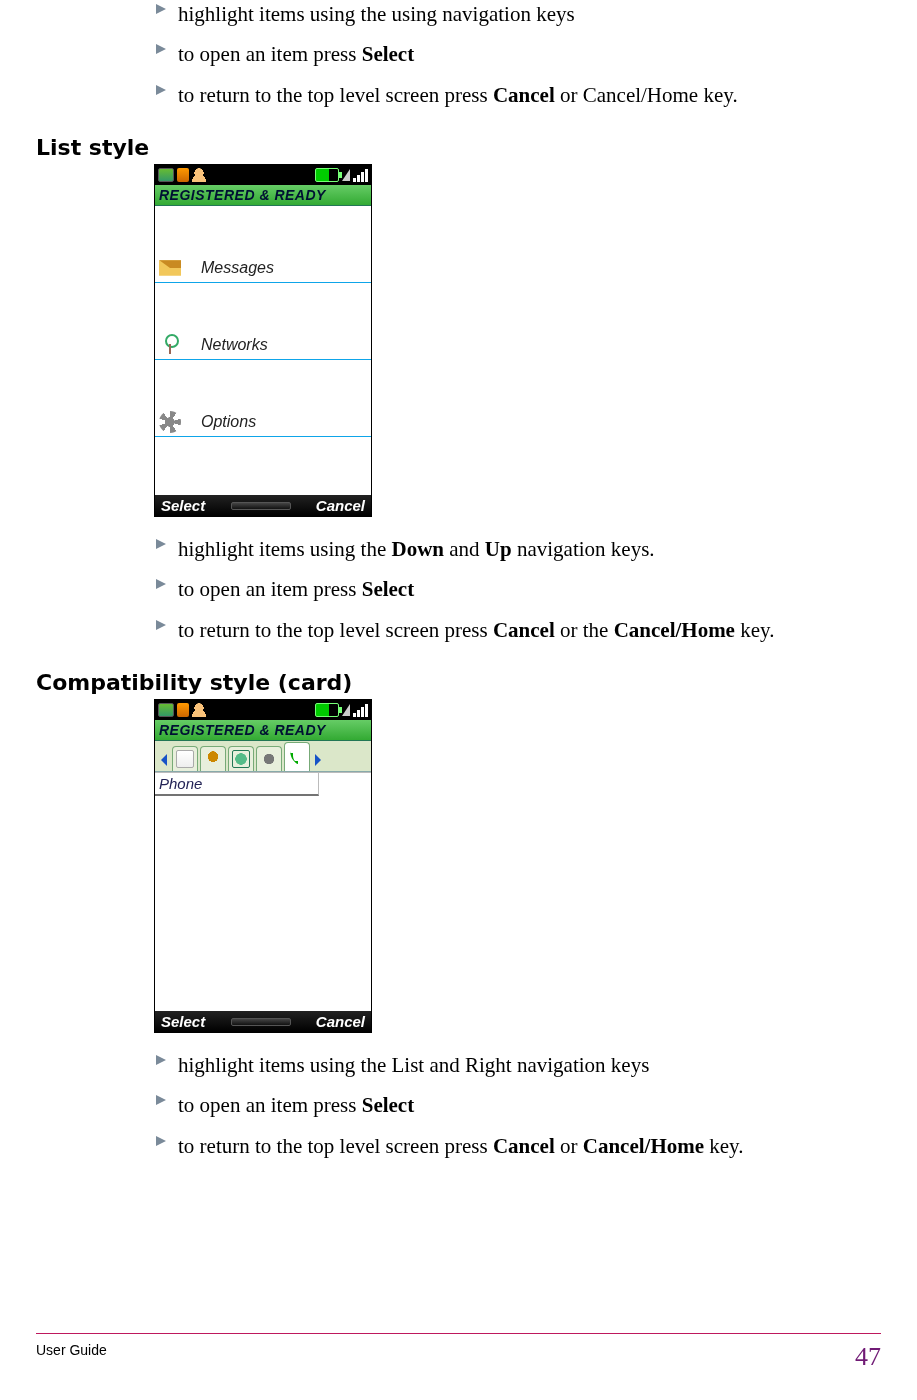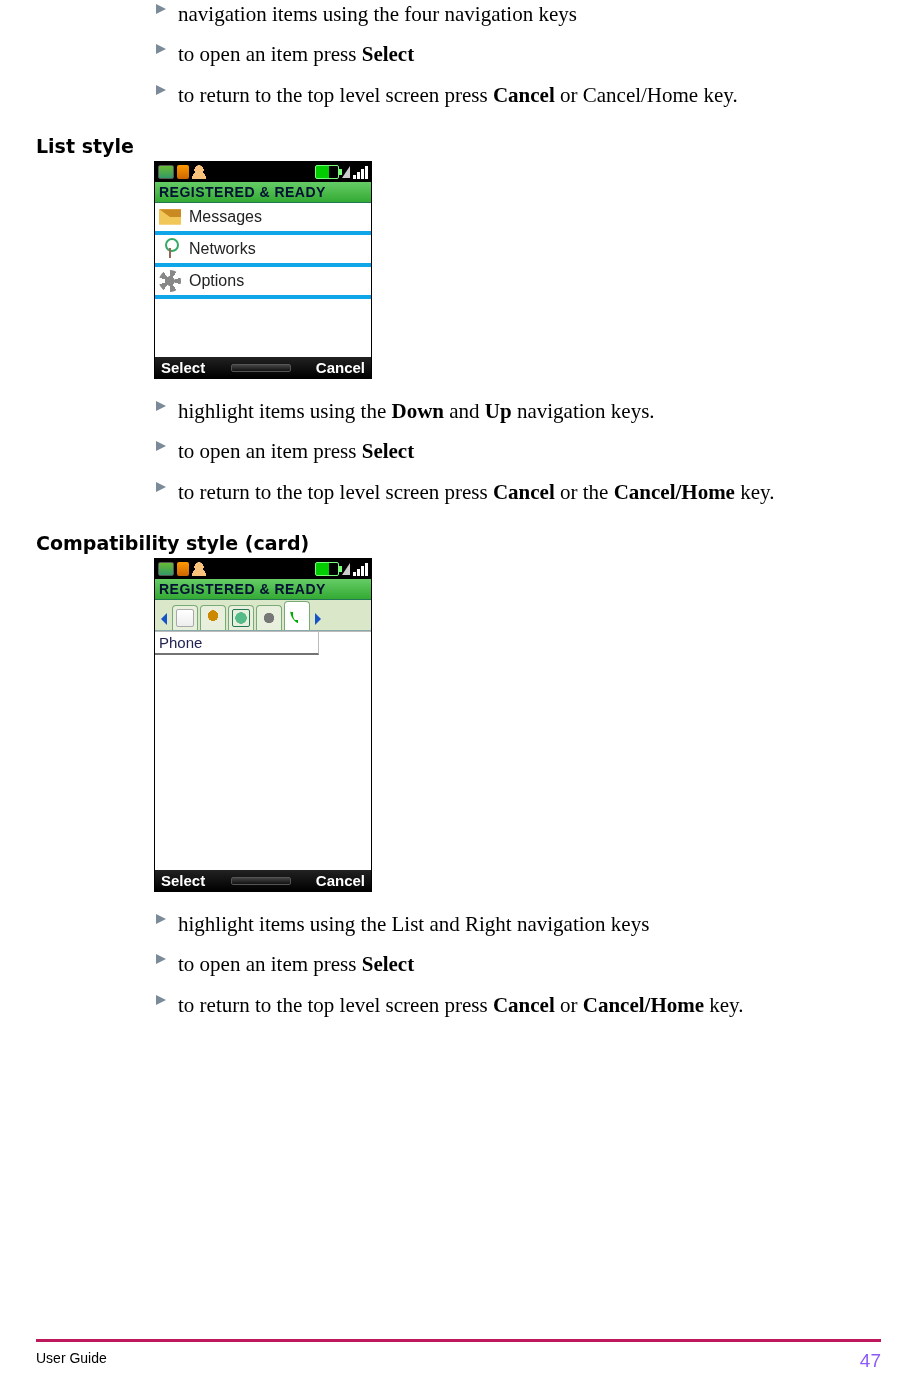--- a/index.html
+++ b/index.html
@@ -32,31 +32,32 @@
     flex: 0 0 auto;
     margin-top: 2px;
   }
   .bullet-item .arrow svg { display: block; }
   .bullet-item .text { flex: 1 1 auto; }
   .bullet-item .text b, .bullet-item .text strong { font-weight: 700; }
 
   h2.section-heading {
     font-family: Verdana, "DejaVu Sans", Arial, sans-serif;
     font-weight: 700;
-    font-size: 19px;
+    font-size: 22px;
     margin: 26px 0 4px 0;
   }
 
   
   .phone {
     width: 216px;
     border: 1px solid #000;
     background: #fff;
     margin: 0 0 18px 118px;
     font-family: Tahoma, Verdana, Arial, sans-serif;
+    font-style: italic;
   }
   .statusbar {
     height: 20px;
     background: #000;
     display: flex;
     align-items: center;
     justify-content: space-between;
     padding: 0 3px;
     color: #fff;
   }
@@ -104,23 +105,24 @@
     color: #013;
     font-weight: 700;
     font-size: 14px;
     letter-spacing: .5px;
     padding: 2px 4px;
     border-bottom: 1px solid #275;
   }
 
   .menu-list { background: #fff; }
   .menu-row {
-    display: flex; align-items: center; gap: 8px;
+    display: flex; align-items: center; gap: 20px;
     padding: 3px 4px; font-size: 16px; color: #222;
-    border-bottom: 4px solid #0ea5e9;
+    border-bottom: 1px solid #0ea5e9;
+    margin-top: 48px;
   }
   .menu-row.selected {
     background: linear-gradient(#3b72d8,#2a56b8);
     color: #fff;
   }
   .icon {
     width: 22px; height: 22px; display: inline-block;
   }
   .icon-msg { background:
     linear-gradient(135deg,#f2c75a 0 100%);
@@ -213,41 +215,41 @@
   .card-field {
     position:absolute; top:0; left:0; right:52px;
     border-right:1px solid #bbb; border-bottom:2px solid #737373;
     padding:2px 4px; color:#225; font-size:15px;
   }
 
   
   .footer {
     position: absolute;
     left: 36px; right: 36px; bottom: 28px;
-    border-top: 3px solid #be185d;
+    border-top: 1px solid #be185d;
     display: flex; justify-content: space-between;
     font-family: Verdana, Arial, sans-serif;
     padding-top: 8px;
   }
   .footer-left { font-size: 14px; color:#000; }
-  .footer-right { font-size: 19px; color:#8b5cf6; font-family: Liberation Sans, sans-serif; }
+  .footer-right { font-size: 26px; color:#701a75; font-family: Liberation Serif, serif; }
 </style>
 </head>
 <body>
 
 <div class="page">
 
   <ul class="bullet-list" id="top-bullets">
       <li class="bullet-item">
         <span class="arrow">
           <svg width="14" height="14" viewBox="0 0 14 14">
             <polygon points="2,2 12,7 2,12" fill="#7a8a99"></polygon>
           </svg>
         </span>
-        <span class="text">navigation items using the four navigation keys</span>
+        <span class="text">highlight items using the using navigation keys</span>
       </li>
       <li class="bullet-item">
         <span class="arrow">
           <svg width="14" height="14" viewBox="0 0 14 14">
             <polygon points="2,2 12,7 2,12" fill="#7a8a99"></polygon>
           </svg>
         </span>
         <span class="text">to open an item press <b>Select</b></span>
       </li>
       <li class="bullet-item">

